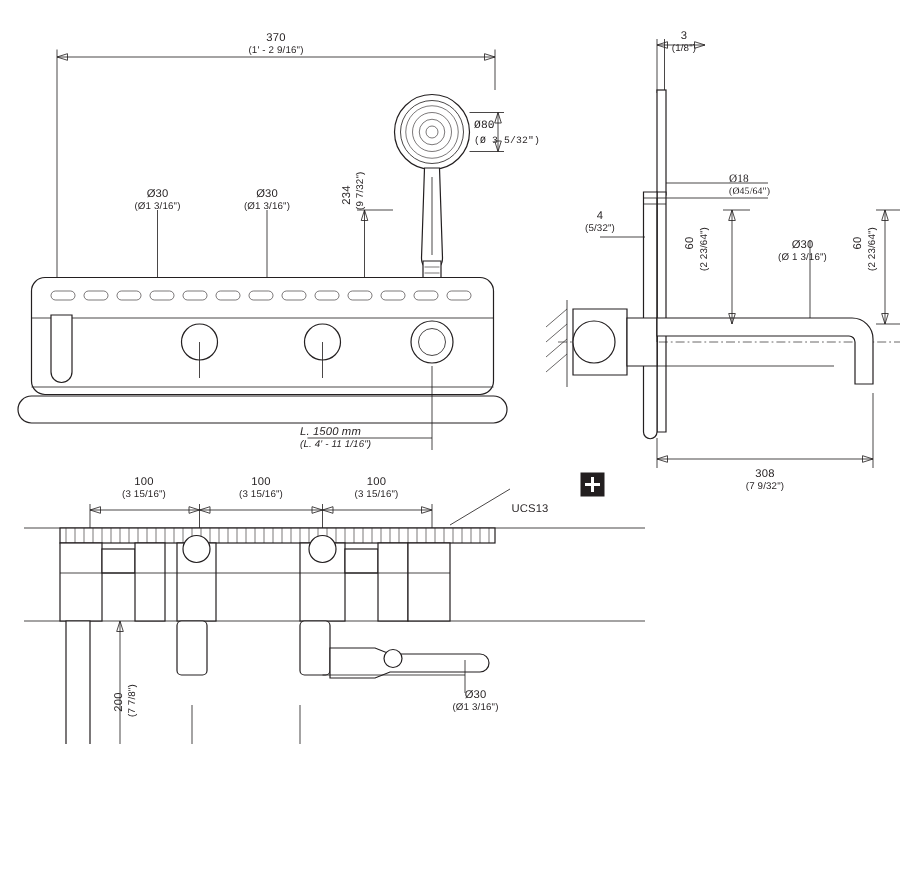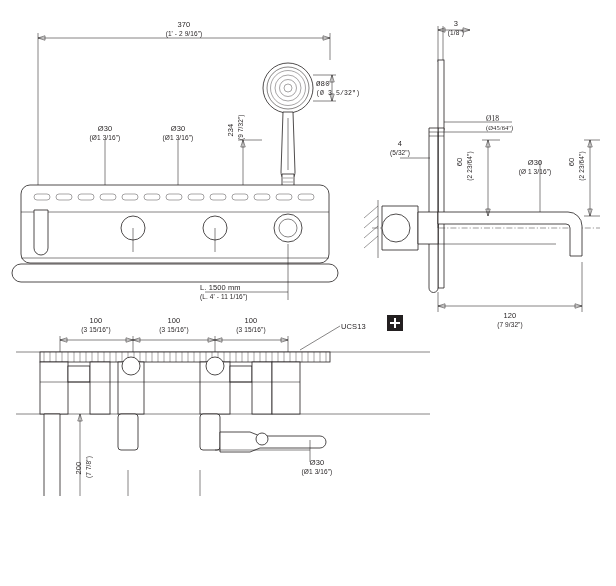--- a/index.html
+++ b/index.html
@@ -286,39 +286,39 @@
     <span class="sub">(Ø 3 5/32")</span>
   </div>
 
   <div class="lbl c" style="left:226px;top:140px;width:20px;transform:rotate(-90deg);transform-origin:left top;">
     <span>234</span>
   </div>
   <div class="lbl c" style="left:236px;top:140px;width:20px;transform:rotate(-90deg);transform-origin:left top;font-size:6.5px;">
     <span>(9 7/32")</span>
   </div>
 
-  <div class="lbl" style="left:200px;top:283px;">
+  <div class="lbl" style="left:200px;top:283px;font-style:italic;">
     <span>L. 1500 mm</span>
     <span class="sub">(L. 4' - 11 1/16")</span>
   </div>
 
   <div class="lbl c" style="left:67px;top:316px;width:58px;">
     <span>100</span>
     <span class="sub">(3 15/16")</span>
   </div>
   <div class="lbl c" style="left:145px;top:316px;width:58px;">
     <span>100</span>
     <span class="sub">(3 15/16")</span>
   </div>
   <div class="lbl c" style="left:222px;top:316px;width:58px;">
     <span>100</span>
     <span class="sub">(3 15/16")</span>
   </div>
 
-  <div class="lbl" style="left:341px;top:322px;">
+  <div class="lbl" style="left:341px;top:334px;">
     <span>UCS13</span>
   </div>
   <div class="logo" style="left:387px;top:315px;"></div>
 
   <div class="lbl c" style="left:288px;top:458px;width:58px;">
     <span>Ø30</span>
     <span class="sub">(Ø1 3/16")</span>
   </div>
 
   <div class="lbl c" style="left:74px;top:478px;width:20px;transform:rotate(-90deg);transform-origin:left top;">
@@ -357,17 +357,17 @@
   </div>
 
   <div class="lbl c" style="left:567px;top:172px;width:20px;transform:rotate(-90deg);transform-origin:left top;">
     <span>60</span>
   </div>
   <div class="lbl c" style="left:577px;top:186px;width:40px;transform:rotate(-90deg);transform-origin:left top;font-size:6.5px;">
     <span>(2 23/64")</span>
   </div>
 
   <div class="lbl c" style="left:481px;top:311px;width:58px;">
-    <span>120</span>
+    <span>308</span>
     <span class="sub">(7 9/32")</span>
   </div>
 
 </div>
 
 </body></html>

